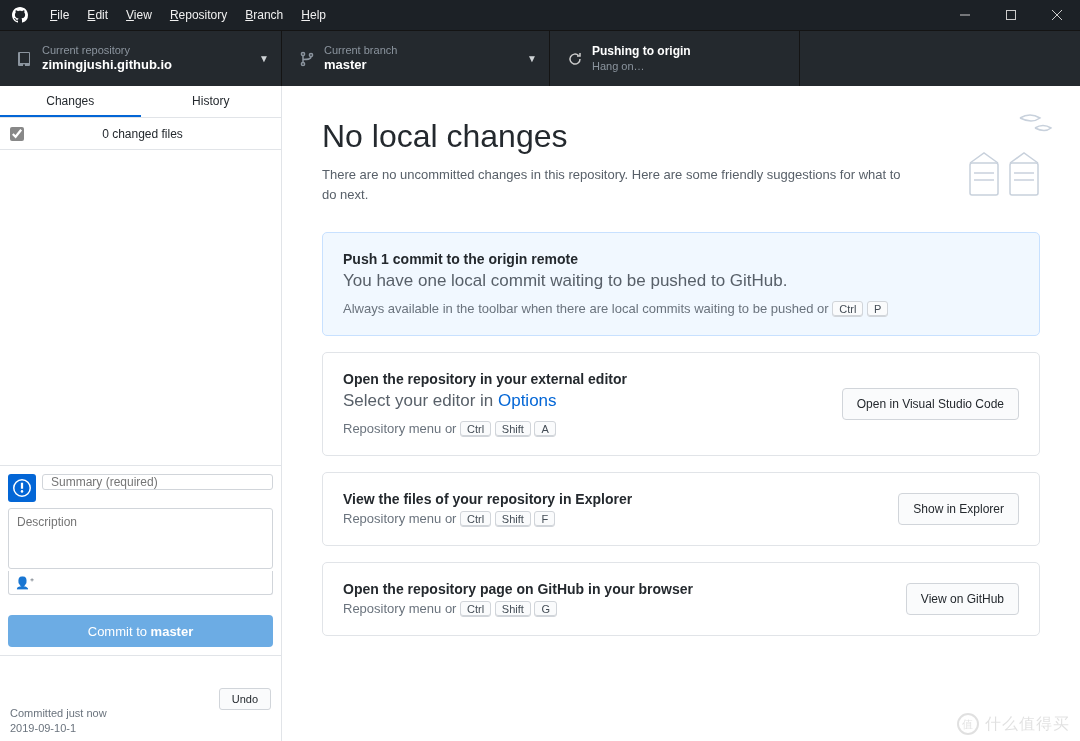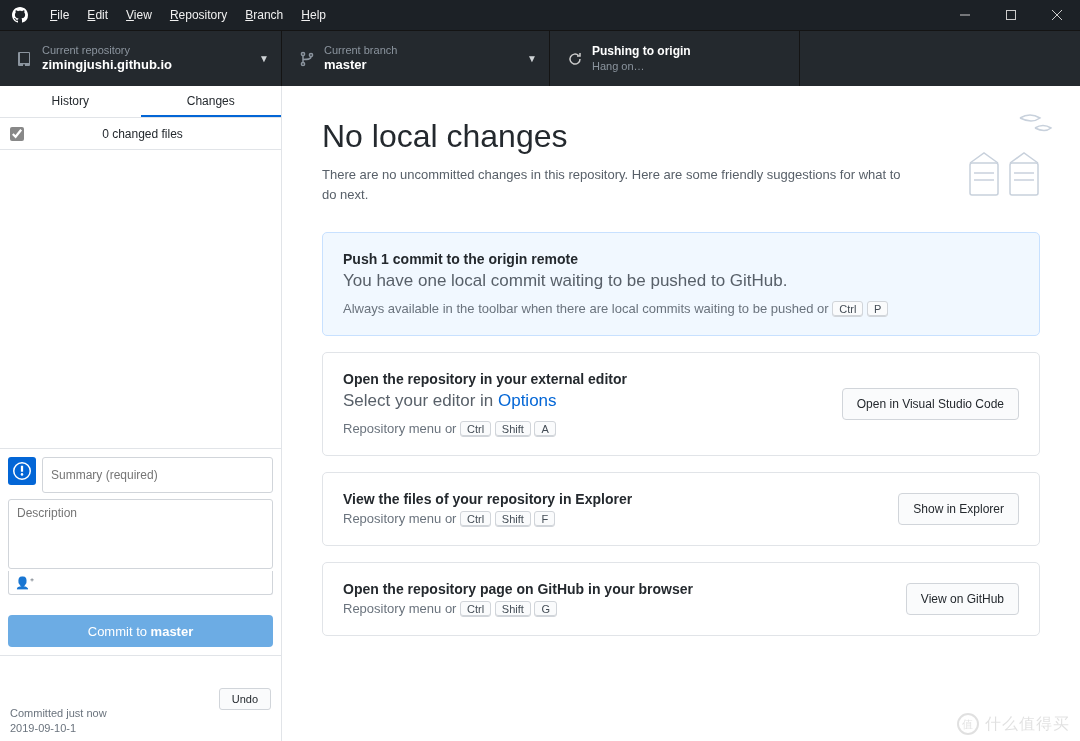--- a/index.html
+++ b/index.html
@@ -39,22 +39,22 @@
 
 .changes-header { height: 32px; display: flex; align-items: center; padding: 0 10px; border-bottom: 1px solid #e1e4e8; font-size: 12px; color: #24292e; }
 .changes-header .chk { width: 14px; height: 14px; margin-right: 10px; accent-color: #888; }
 .changes-header .cht { flex: 1; text-align: center; padding-right: 20px; }
 
 .sidebar .grow { flex: 1; }
 
 .commit-box { padding: 8px; border-top: 1px solid #e1e4e8; }
 .summary-row { display: flex; gap: 6px; margin-bottom: 6px; }
 .avatar { width: 28px; height: 28px; background: #0366d6; border-radius: 3px; display:flex; align-items:center; justify-content:center; color:#fff; }
-.summary-input { flex: 1; height: 36px; border: 1px solid #d1d5da; border-radius: 3px; padding: 0 8px; font-size: 12px; }
-.desc-input { width: 100%; height: 70px; border: 1px solid #d1d5da; border-radius: 3px; padding: 6px 8px; font-size: 12px; resize: none; font-family: inherit; color: #6a737d; }
+.summary-input { flex: 1; height: 16px; border: 1px solid #d1d5da; border-radius: 3px; padding: 0 8px; font-size: 12px; }
+.desc-input { width: 100%; height: 61px; border: 1px solid #d1d5da; border-radius: 3px; padding: 6px 8px; font-size: 12px; resize: none; font-family: inherit; color: #6a737d; }
 .coauthor { width: 100%; height: 24px; border: 1px solid #d1d5da; border-top: none; border-bottom-left-radius: 3px; border-bottom-right-radius: 3px; display:flex; align-items:center; padding: 0 6px; color: #6a737d; font-size: 12px; margin-top: -1px; }
 .commit-btn { width: 100%; height: 32px; margin-top: 20px; background: #6cace4; color: #fff; border: none; border-radius: 4px; font-size: 13px; }
 .commit-btn b { font-weight: 700; }
 
 .footer-row { border-top: 1px solid #e1e4e8; padding: 6px 10px; display: flex; align-items: center; font-size: 11px; color: #6a737d; }
 .footer-row .ftxt { flex: 1; line-height: 1.3; margin-top: 44px; }
 .undo-btn { border: 1px solid #d1d5da; background: #fafbfc; border-radius: 3px; padding: 4px 12px; font-size: 11px; color: #24292e; text-align: right; }
 
 
 h1.big { font-size: 32px; font-weight: 300; color: #24292e; margin-bottom: 10px; }
@@ -157,22 +157,22 @@
       <span class="val" style="font-size:12px;">Pushing to origin</span>
       <span class="lbl">Hang on…</span>
     </div>
   </div>
 </div>
 
 <div class="split">
 
   <div class="sidebar">
     <div class="stabs">
+      <div class="stab active">Changes</div>
       <div class="stab">History</div>
-      <div class="stab active">Changes</div>
     </div>
     <div class="changes-header">
       <input type="checkbox" class="chk" checked="" style="">
       <span class="cht">0 changed files</span>
     </div>
     <div class="grow"></div>
     <div class="commit-box">
       <div class="summary-row">
         <div class="avatar">
           <svg width="18" height="18" viewBox="0 0 24 24" fill="#fff">

